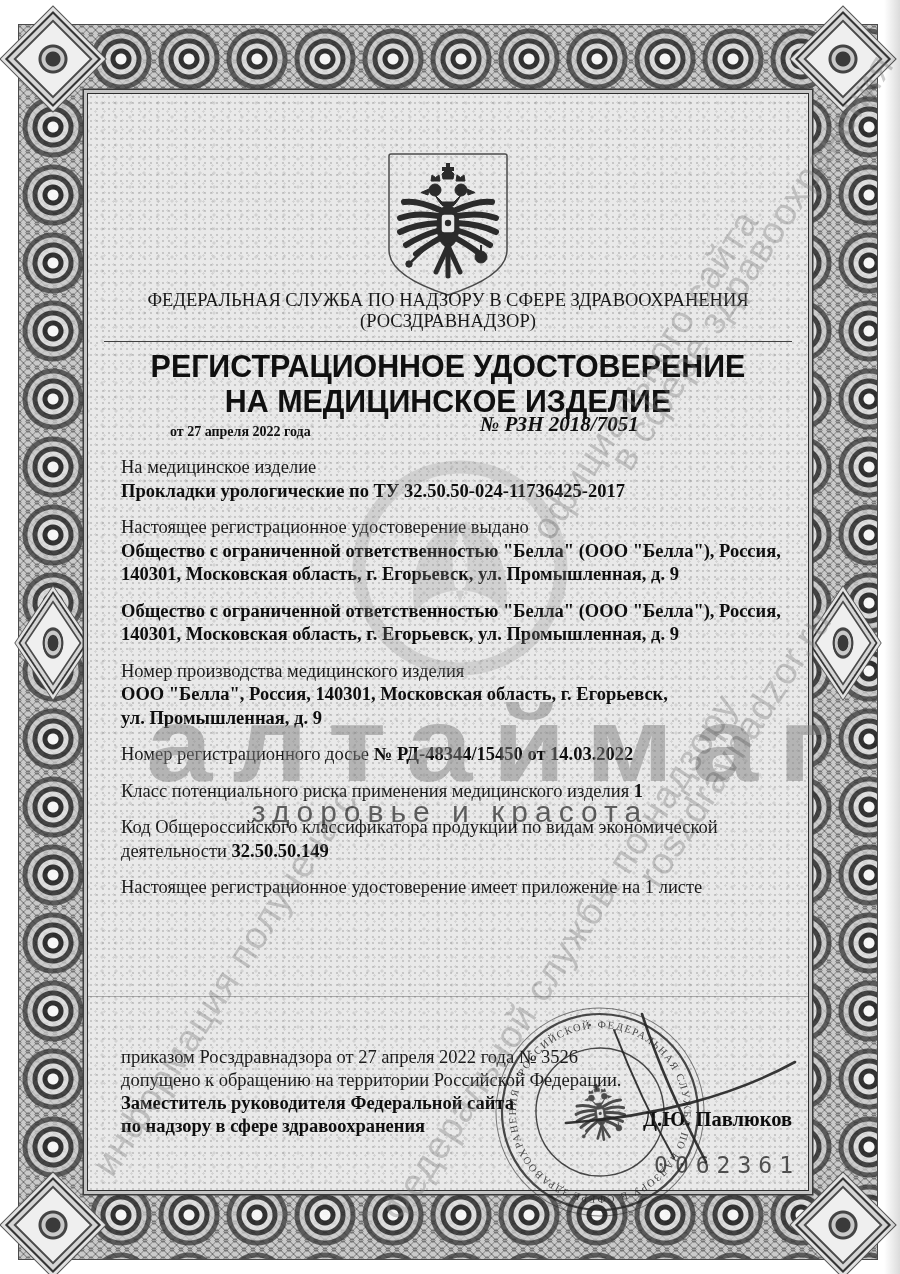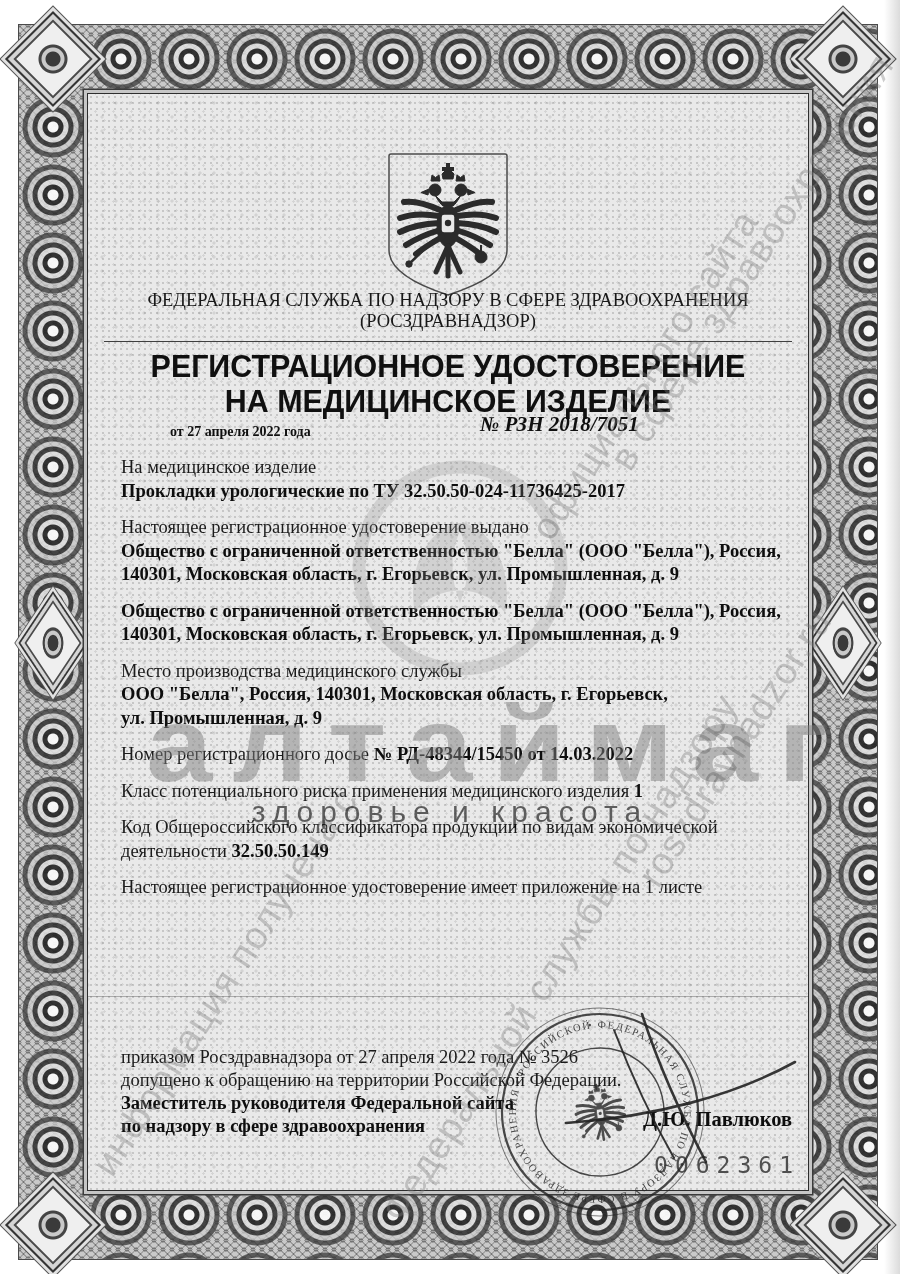--- a/index.html
+++ b/index.html
@@ -175,21 +175,21 @@
       <div class="field">
         <div>Настоящее регистрационное удостоверение выдано</div>
         <div class="fvalue">Общество с ограниченной ответственностью "Белла" (ООО "Белла"), Россия,</div>
         <div class="fvalue">140301, Московская область, г. Егорьевск, ул. Промышленная, д. 9</div>
       </div>
       <div class="field">
         <div class="fvalue">Общество с ограниченной ответственностью "Белла" (ООО "Белла"), Россия,</div>
         <div class="fvalue">140301, Московская область, г. Егорьевск, ул. Промышленная, д. 9</div>
       </div>
       <div class="field">
-        <div>Место производства медицинского службы</div>
+        <div>Номер производства медицинского изделия</div>
         <div class="fvalue">ООО "Белла", Россия, 140301, Московская область, г. Егорьевск,</div>
         <div class="fvalue">ул. Промышленная, д. 9</div>
       </div>
       <div class="field">
         <span>Номер регистрационного досье </span><span class="fvalue">№ РД-48344/15450 от 14.03.2022</span>
       </div>
       <div class="field">
         <span>Класс потенциального риска применения медицинского изделия </span><span class="fvalue">1</span>
       </div>
       <div class="field">

